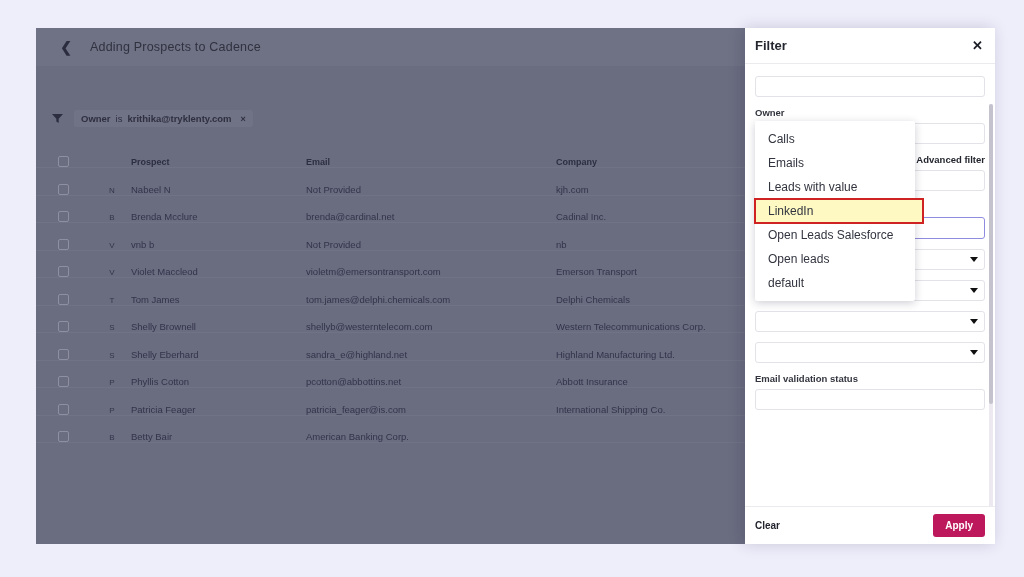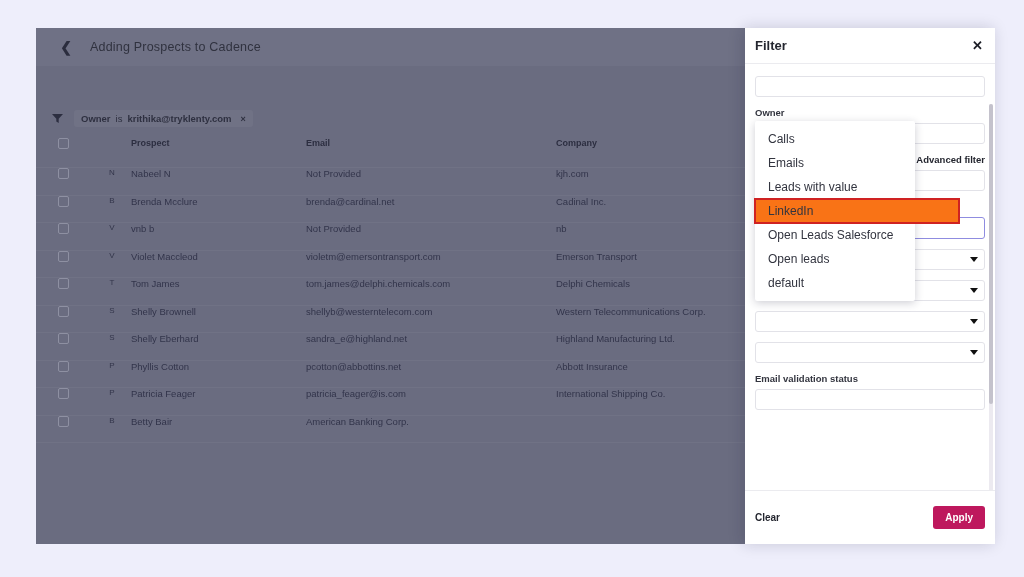--- a/index.html
+++ b/index.html
@@ -82,21 +82,21 @@
 
   
   .tbl {
     position: absolute;
     left: 0;
     top: 110px;
     width: 100%;
   }
   .trow {
     display: flex;
-    align-items: flex-start;
+    align-items: flex-end;
     height: 27.5px;
     padding-left: 22px;
     border-bottom: 1px solid rgba(255,255,255,.045);
   }
   .trow.head { height: 30px; }
   .cb {
     width: 11px; height: 11px;
     border: 1px solid #8e90a2;
     border-radius: 2px;
     flex: 0 0 auto;
@@ -244,24 +244,24 @@
   .dd-item {
     height: 24px;
     display: flex;
     align-items: center;
     padding-left: 13px;
     font-size: 12px;
     color: #32343f;
     cursor: pointer;
   }
   .dd-item.highlighted {
-    background: #f97316;
+    background: #fef9c3;
     outline: 2px solid #cf2222;
     outline-offset: -1px;
-    width: 204px;
+    width: 168px;
   }
 
   
   .panel-scrollbar {
     position: absolute;
     right: 2px;
     top: 40px;
     width: 4px;
     height: 460px;
     background: #eceaf0;
@@ -272,21 +272,21 @@
     position: absolute;
     top: 0; left: 0;
     width: 4px;
     height: 300px;
     background: #c4c2cc;
     border-radius: 2px;
   }
 
   .panel-foot {
     flex: 0 0 auto;
-    height: 54px;
+    height: 38px;
     border-top: 1px solid #ebebef;
     display: flex;
     align-items: center;
     justify-content: space-between;
     padding: 0 10px;
     background: #fff;
   }
   .clear-btn {
     font-size: 10px;
     font-weight: bold;

